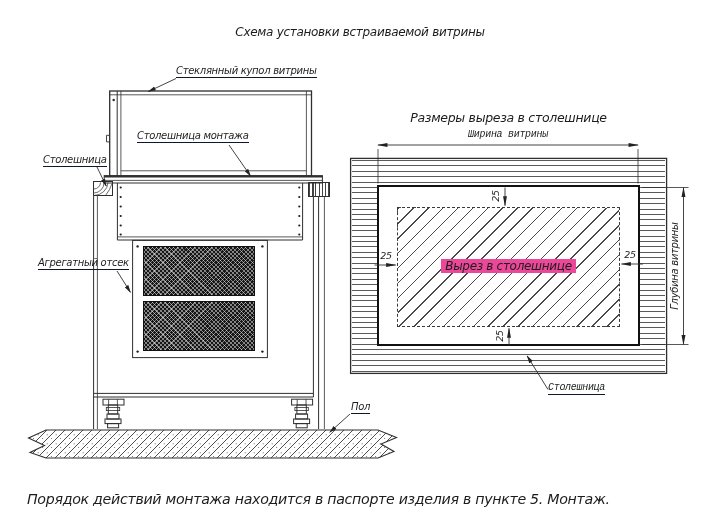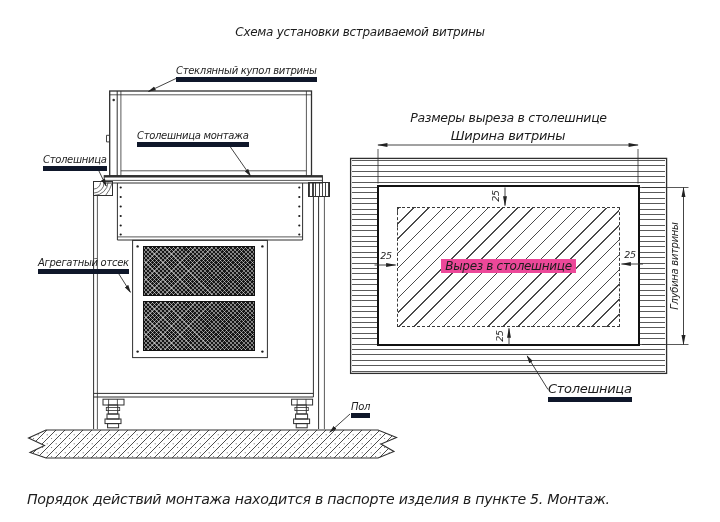--- a/index.html
+++ b/index.html
@@ -1,23 +1,23 @@
 <!DOCTYPE html>
 <html><head>
 <meta charset="utf-8">
 <style>
   html,body{margin:0;padding:0;background:#fff;}
   .canvas{position:relative;width:720px;height:522px;background:#fff;overflow:hidden;
           font-family:"DejaVu Sans",sans-serif;color:#1c1c1c;}
   .abs{position:absolute;}
   .lbl{position:absolute;font-style:italic;color:#1c1c1c;letter-spacing:-0.3px;white-space:nowrap;z-index:6;line-height:1.1;}
-  .underline{border-bottom:5px solid #0f172a;padding-bottom:1px;}
+  .underline{border-bottom:1px solid #0f172a;padding-bottom:1px;}
   .center{text-align:center;}
   .rot{transform:translate(-50%,-50%) rotate(-90deg);transform-origin:center;}
-  .fs16{font-size:12px;} .fs14{font-size:14.2px;margin-top:16px;} .fs125{font-size:12.5px;} .fs105{font-size:13px;} .fs10{font-size:10px;} .fs95{font-size:9.5px;}
+  .fs16{font-size:12px;} .fs14{font-size:14.2px;margin-top:16px;} .fs125{font-size:12.5px;} .fs105{font-size:10px;font-family:Liberation Mono, monospace;} .fs10{font-size:10px;} .fs95{font-size:9.5px;}
 
   
   .worktop-hatch{left:352px;top:160px;width:313px;height:212px;z-index:1;
     background:repeating-linear-gradient(to bottom,#5a5a5a 0 1px,transparent 1px 5.4px);}
   .opening{left:377px;top:185px;width:263px;height:161px;z-index:2;background:#fff;
     border:2.6px solid #111;box-sizing:border-box;}
   .cutout{left:397px;top:207px;width:223px;height:120px;z-index:3;box-sizing:border-box;
     border:1.5px dashed #3a3a3a;background-color:#fff;
     background-image:repeating-linear-gradient(135deg,#4a4a4a 0 1px,transparent 1px 10.5px);}
   .grille{left:143px;width:112px;height:50px;z-index:1;background-color:#161616;

